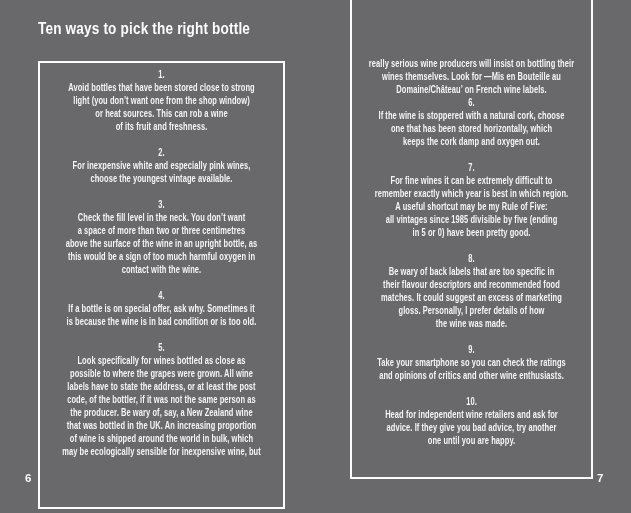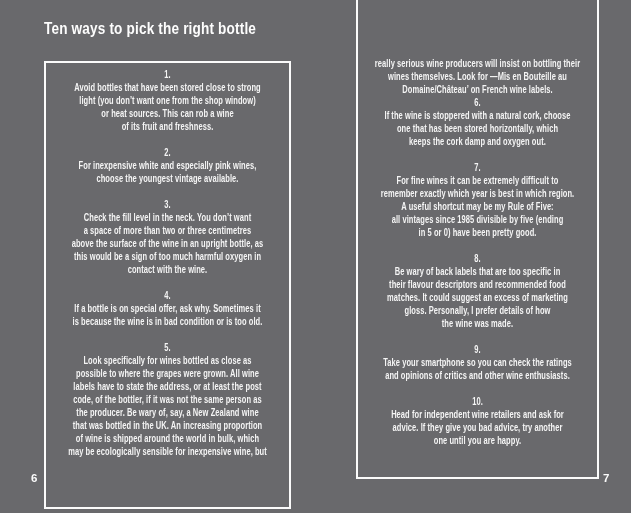--- a/index.html
+++ b/index.html
@@ -2,21 +2,21 @@
 <html><head>
 <meta charset="utf-8">
 <style>
   html, body { margin: 0; padding: 0; }
   body {
     width: 631px; height: 513px;
     background: #69696c;
     font-family: "Liberation Sans", sans-serif;
     overflow: hidden;
   }
-  .canvas { position: relative; width: 553px; height: 513px; margin-left: 6px; }
+  .canvas { position: relative; width: 553px; height: 513px; }
 
   .title {
     position: absolute;
     left: 38px; top: 19px;
     margin: 0;
     color: #fdfdfd;
     font-size: 17px;
     font-weight: bold;
     line-height: 19px;
     letter-spacing: 0.2px;

